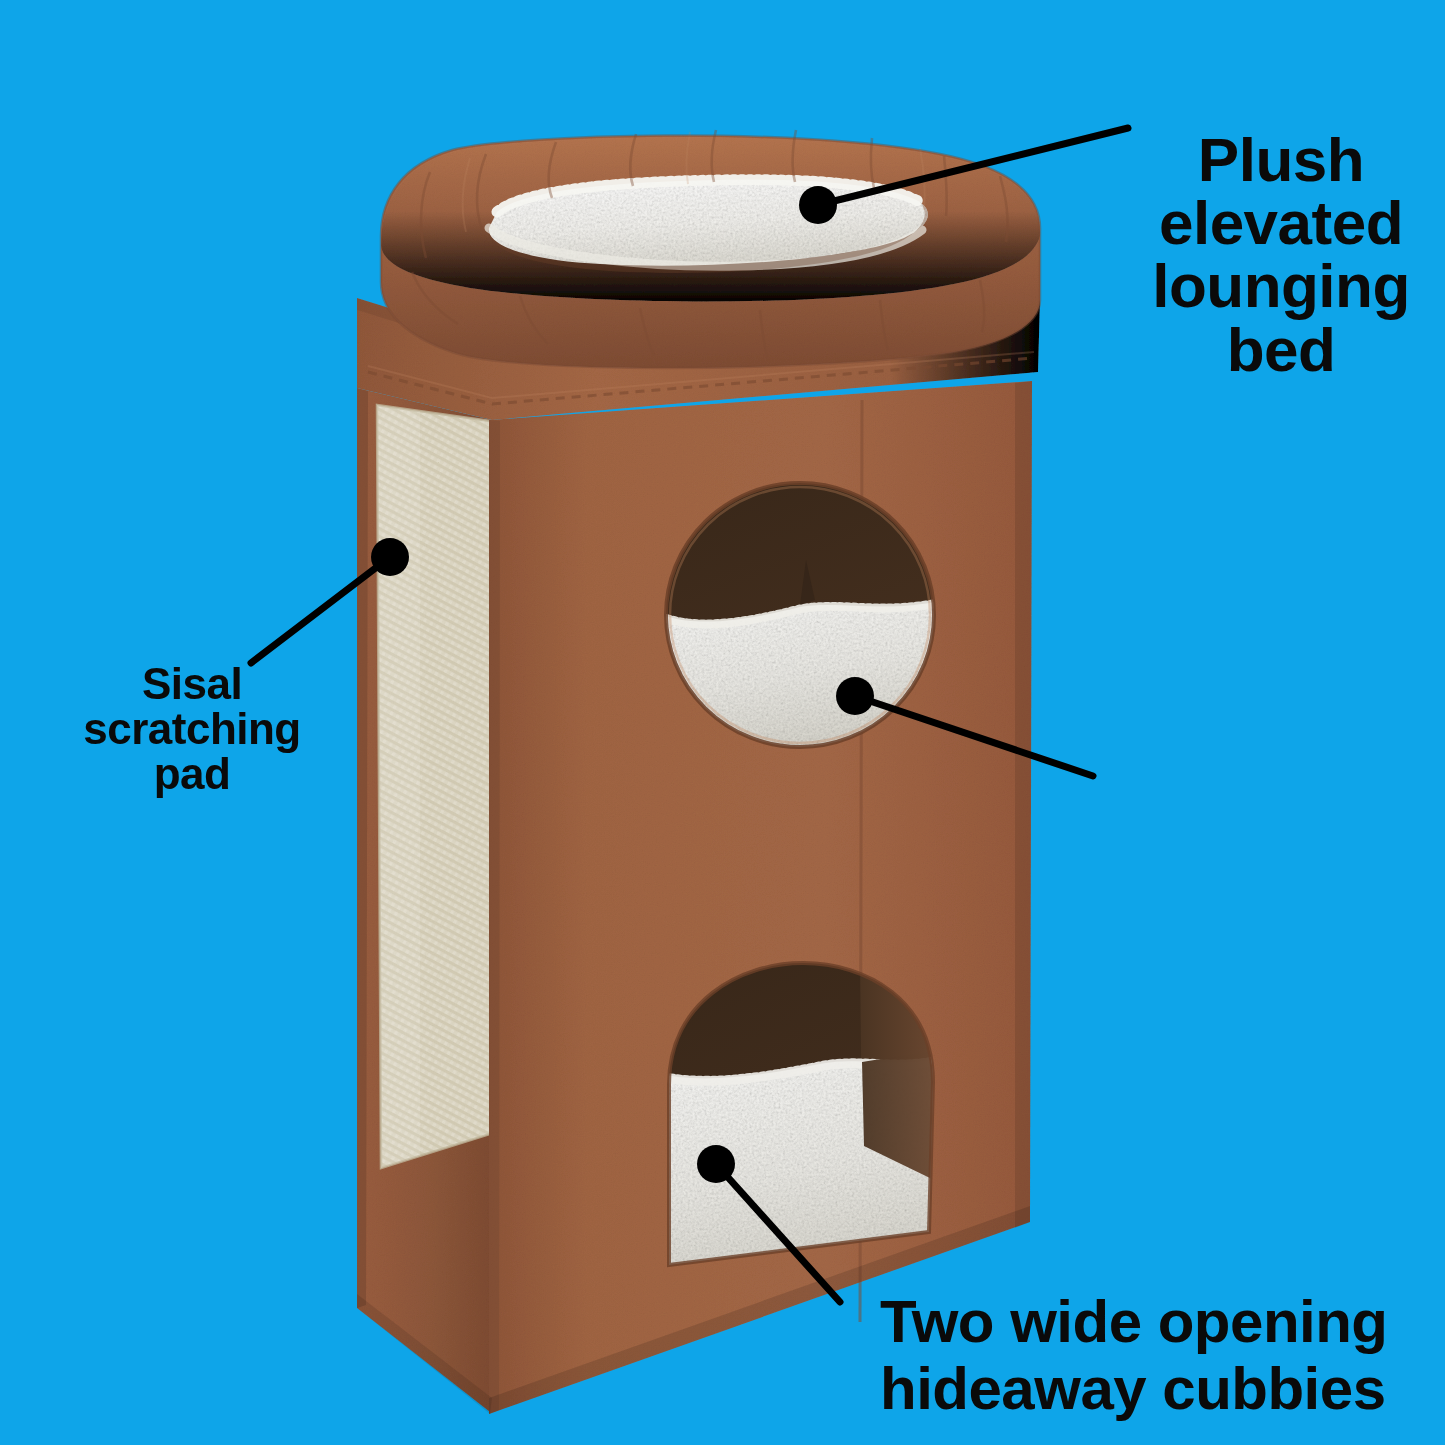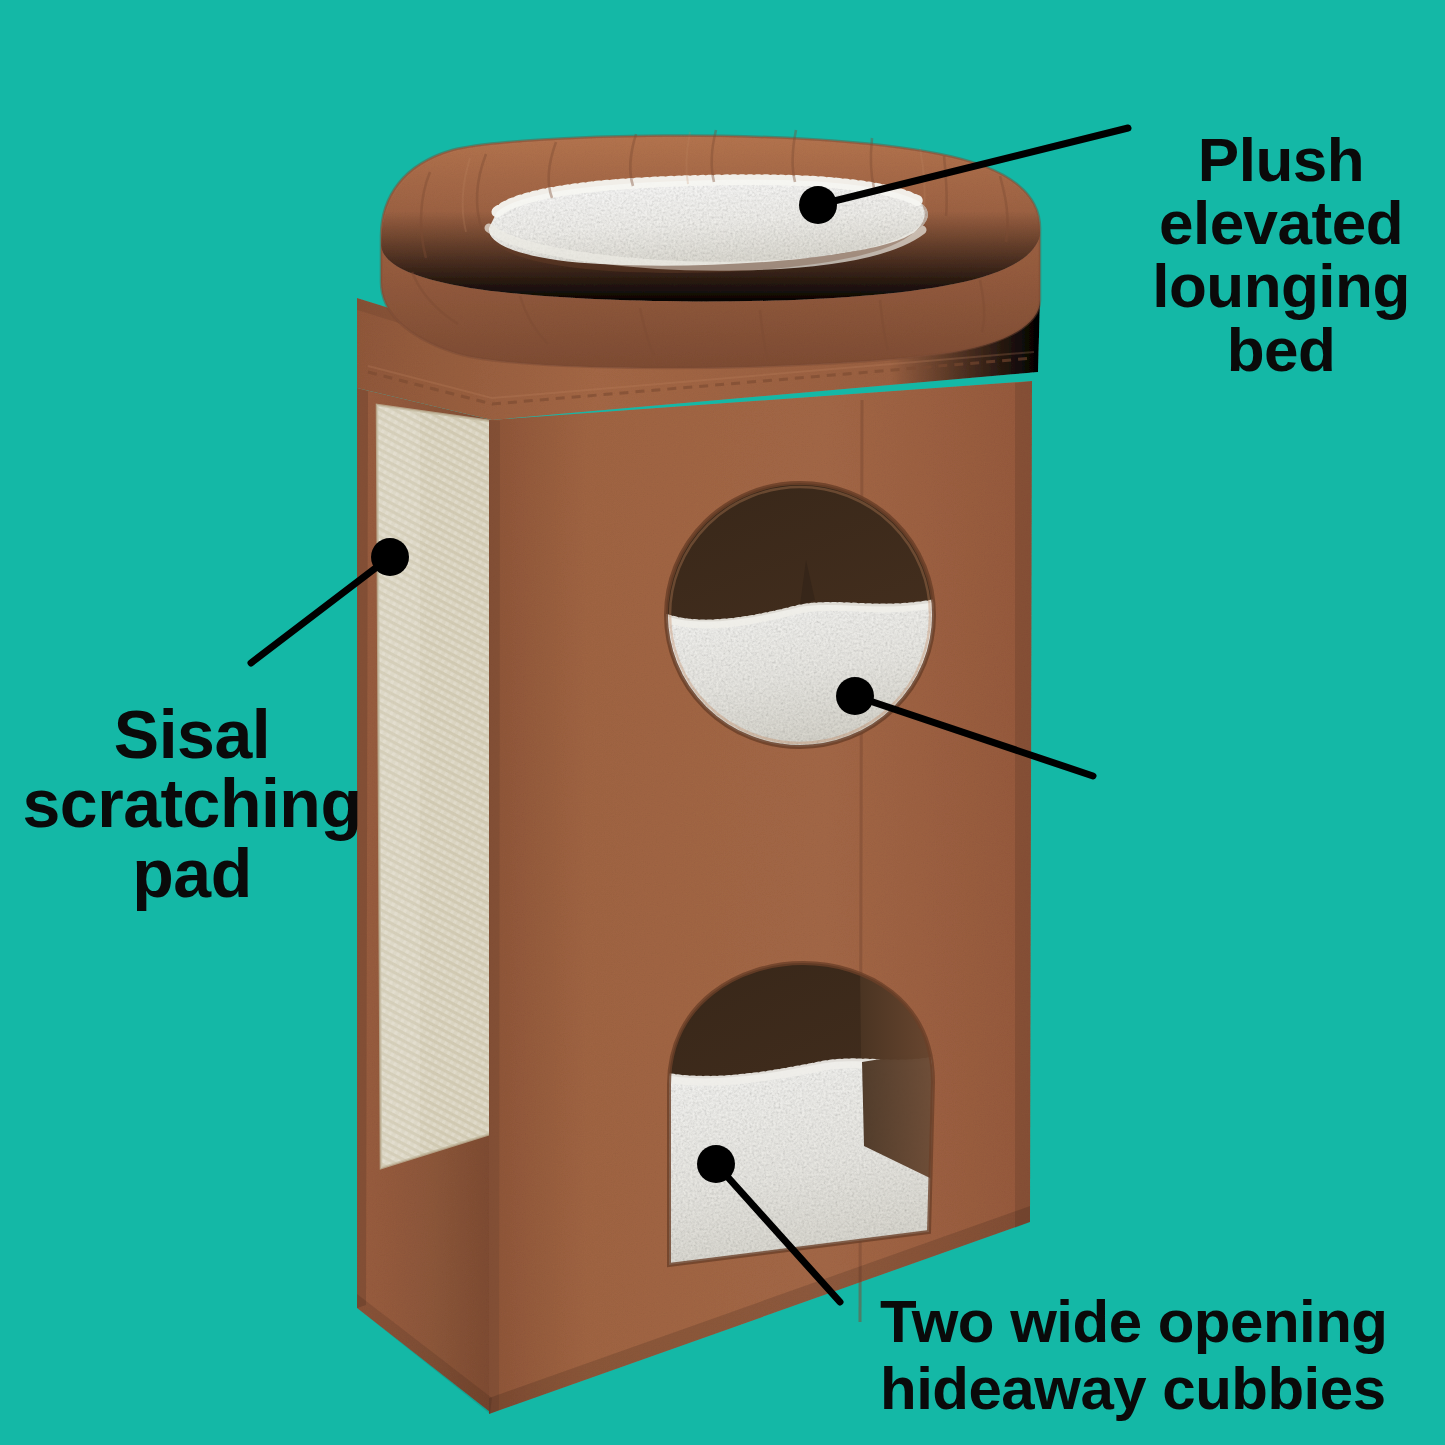--- a/index.html
+++ b/index.html
@@ -14,21 +14,21 @@
     position: relative;
     overflow: hidden;
     font-family: "Liberation Sans", sans-serif;
   }
 
   #stage {
     position: absolute;
     left: 0; top: 0;
     width: 1445px;
     height: 1445px;
-    background: #14b8a6;
+    background: #0ea5e9;
   }
 
   
   #product {
     position: absolute;
     left: 0; top: 0;
     width: 1445px;
     height: 1445px;
   }
   #product svg { display: block; }
@@ -47,23 +47,23 @@
   }
 
   #label-plush {
     left: 1118px;
     top: 128px;
     width: 326px;
     font-size: 62px;
   }
   #label-sisal {
     left: 4px;
-    top: 700px;
+    top: 662px;
     width: 376px;
-    font-size: 68px;
+    font-size: 44px;
   }
   #label-faux {
     left: 1078px;
     top: 738px;
     width: 362px;
     font-size: 62px;
   }
   #label-cubbies {
     left: 880px;
     top: 1288px;

